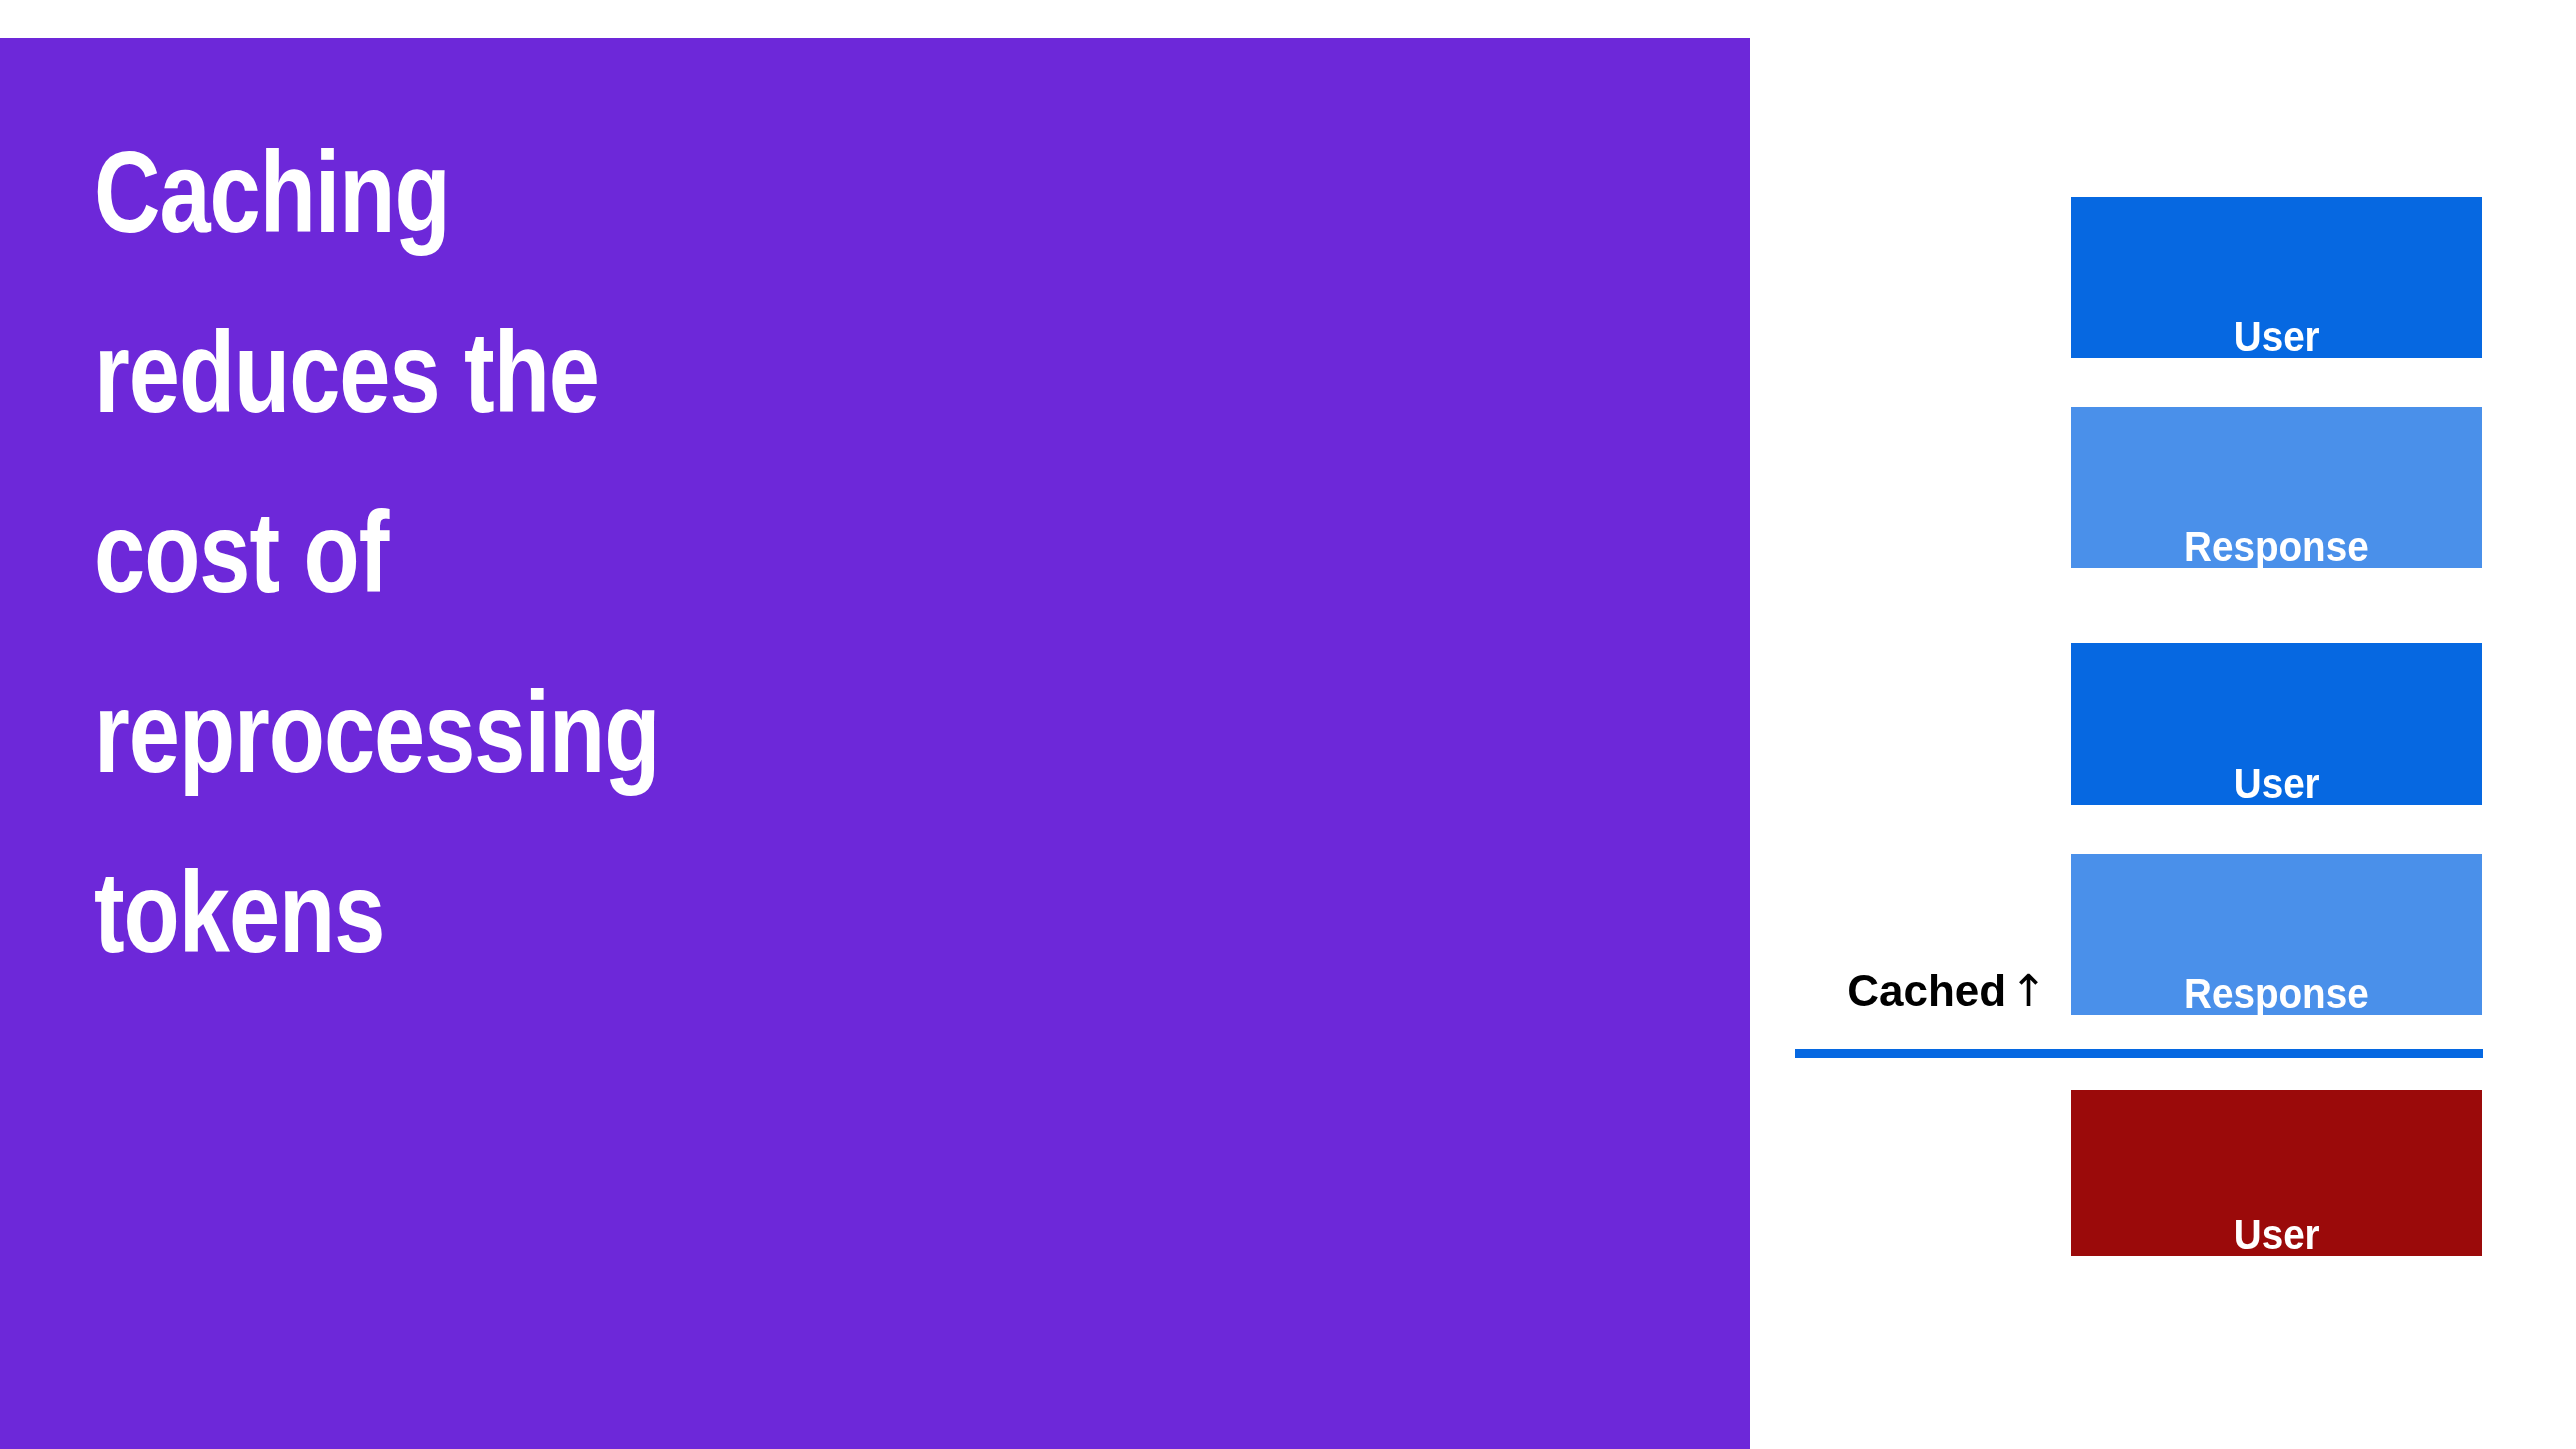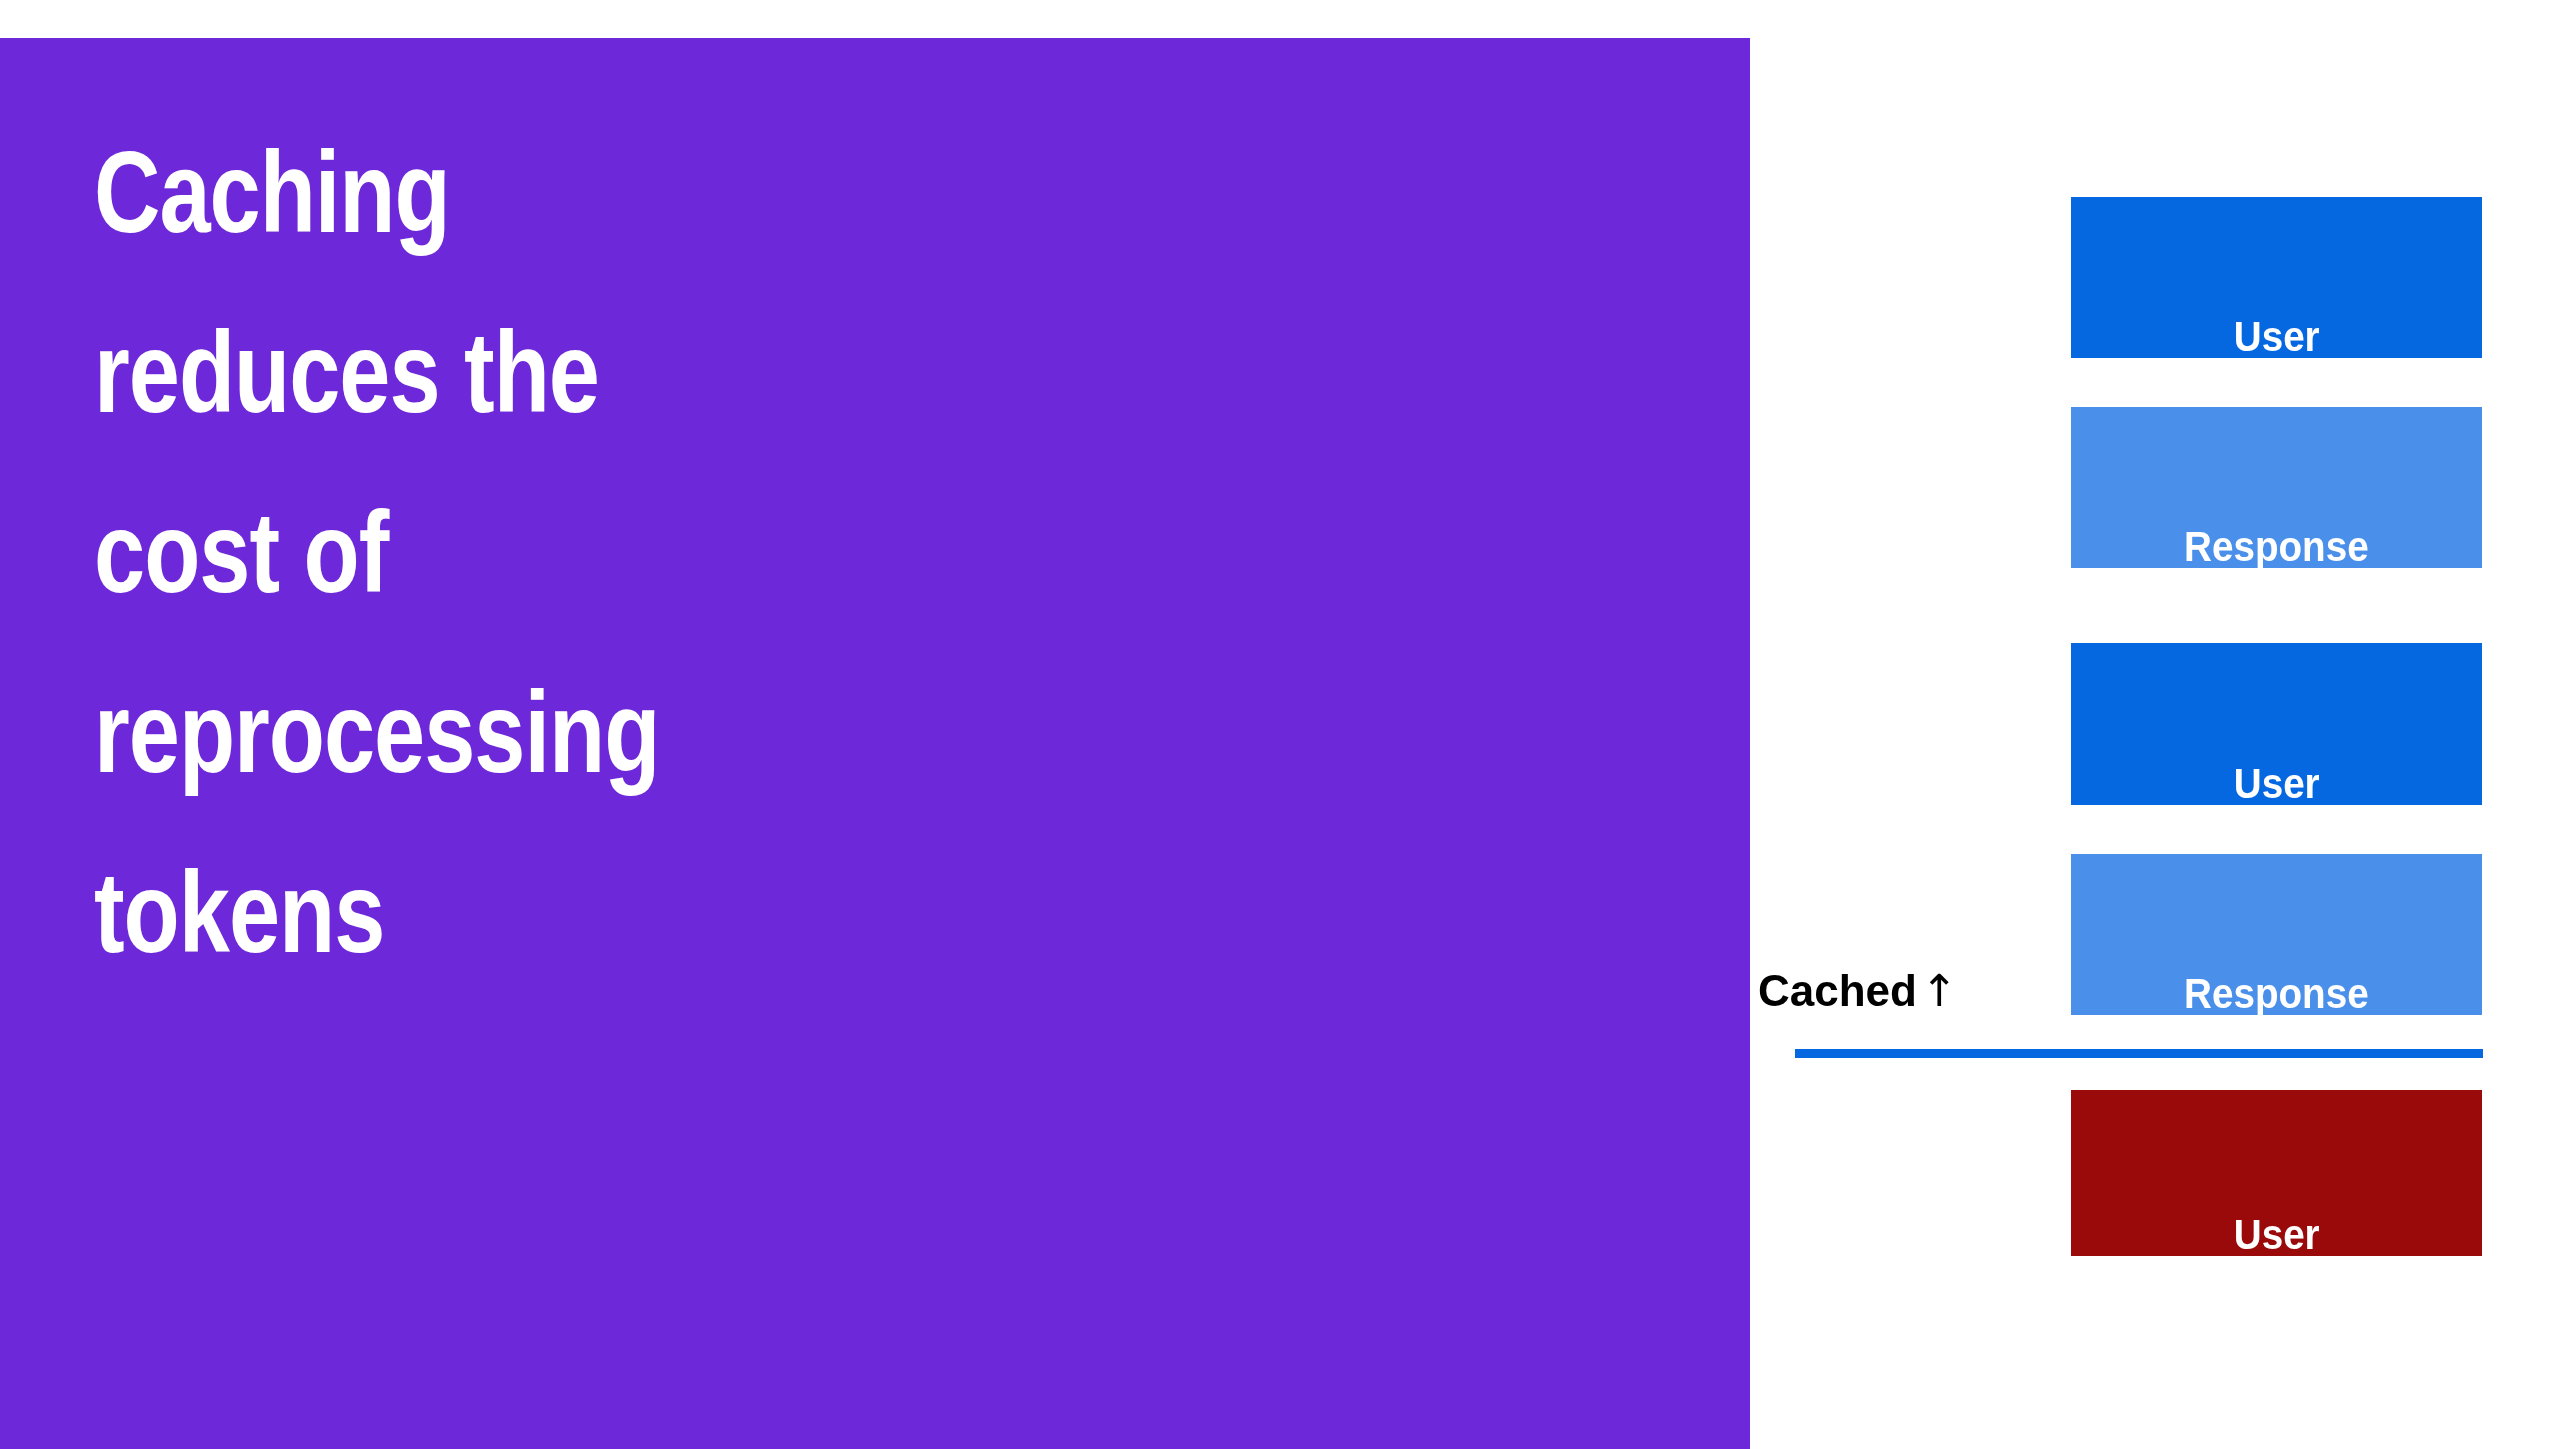--- a/index.html
+++ b/index.html
@@ -90,23 +90,24 @@
     position: absolute;
     left: 45px;             
     top: 1049px;
     width: 688px;          
     height: 9.4px;
     background: #0668e1;
   }
 
   #cached-label {
     position: absolute;
-    left: 8px;
+    left: 0px;
     top: 965px;
     width: 297px;           
+    text-align: right;
     color: #000000;
     font-family: "Liberation Sans", "DejaVu Sans", sans-serif;
     font-weight: 700;
     font-size: 44px;
     line-height: 52px;
     white-space: nowrap;
   }
 
   #cached-arrow {
     display: inline-block;

